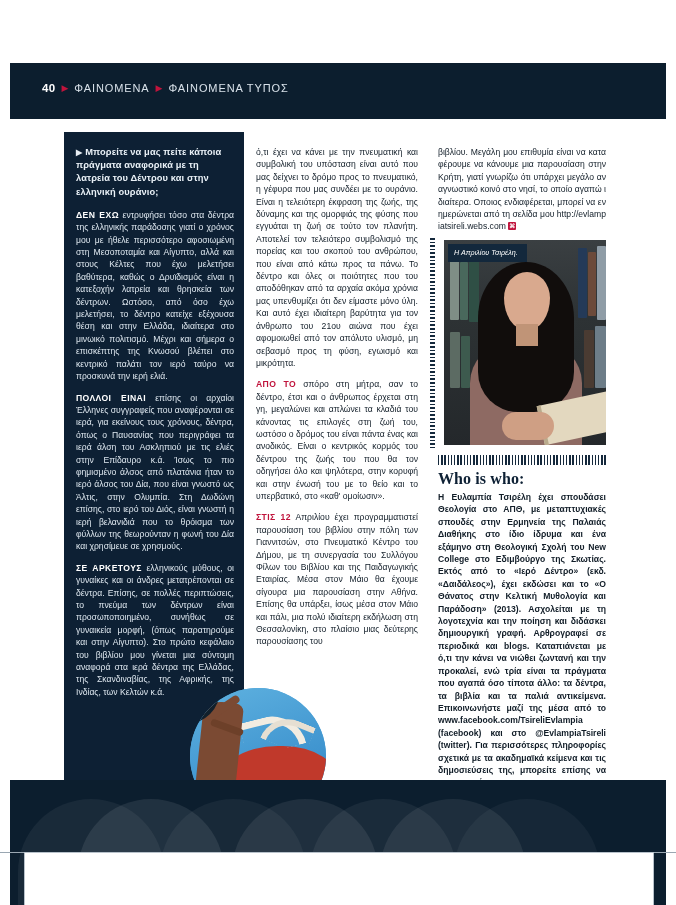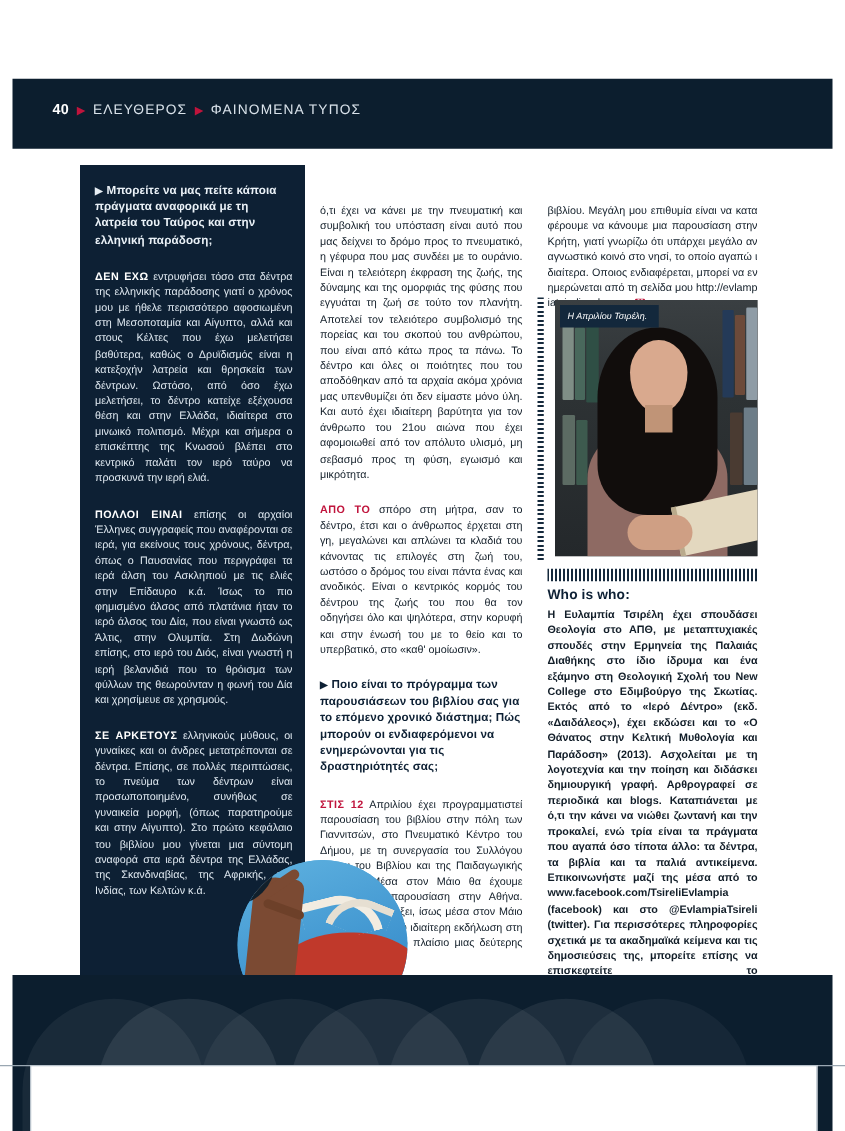--- a/index.html
+++ b/index.html
@@ -153,21 +153,21 @@
   .q-head .tri {
     color: #e7eef4;
     font-size: 8px;
     margin-right: 3px;
   }
   .col1 .q-head { color: #eaf1f7; }
   .col2 .q-head { color: #0d2034; }
   .col2 .q-head .tri { color: #0d2034; }
 
   .body-p {
-    margin: 16px 0 9px 0;
+    margin: 0 0 9px 0;
     font-size: 8.6px;
     line-height: 12.4px;
     text-align: justify;
     letter-spacing: 0;
   }
   .col1 .body-p { color: #dfe8f0; }
   .col2 .body-p, .col3 .body-p { color: #111d28; }
 
   .lead-in {
     font-family: Liberation Sans, sans-serif;
@@ -307,25 +307,26 @@
     height: 210px;
     background: repeating-linear-gradient(
       180deg,
       #15293c 0px, #15293c 1.6px,
       transparent 1.6px, transparent 3.6px
     );
   }
 
   
   .whois-title {
-    font-size: 11px;
+    font-size: 16px;
     font-weight: bold;
     color: #0d2034;
     margin: 0 0 3px 0;
     letter-spacing: .1px;
+    font-family: Liberation Serif, serif;
   }
   .whois-body {
     font-size: 8.6px;
     line-height: 12.4px;
     color: #111d28;
     text-align: justify;
     font-weight: bold;
     margin: 0;
   }
 
@@ -439,44 +440,43 @@
 </style>
 </head>
 <body>
 
 <div class="page">
 
   <div class="masthead">
     <div class="masthead-inner">
       <span class="folio">40</span>
       <span class="mh-sep">▶</span>
-      <span class="mh-label">ΕΛΕΥΘΕΡΟΣ</span>
+      <span class="mh-label">ΦΑΙΝΟΜΕΝΑ</span>
       <span class="mh-sep">▶</span>
       <span class="mh-label">ΦΑΙΝΟΜΕΝΑ ΤΥΠΟΣ</span>
     </div>
   </div>
 
   <div class="darkblock"></div>
 
   <div class="col col1">
-    <p class="q-head"><span class="tri">▶</span><span>Μπορείτε να μας πείτε κάποια πράγματα αναφορικά με τη λατρεία του Ταύρος και στην ελληνική παράδοση;</span></p>
+    <p class="q-head"><span class="tri">▶</span><span>Μπορείτε να μας πείτε κάποια πράγματα αναφορικά με τη λατρεία του Δέντρου και στην ελληνική ουράνιο;</span></p>
 
     <p class="body-p"><span class="lead-in lead-dark">ΔΕΝ ΕΧΩ</span><span> εντρυφήσει τόσο στα δέντρα της ελληνικής παράδοσης γιατί ο χρόνος μου με ήθελε περισσότερο αφοσιωμένη στη Μεσοποταμία και Αίγυπτο, αλλά και στους Κέλτες που έχω μελετήσει βαθύτερα, καθώς ο Δρυϊδισμός είναι η κατεξοχήν λατρεία και θρησκεία των δέντρων. Ωστόσο, από όσο έχω μελετήσει, το δέντρο κατείχε εξέχουσα θέση και στην Ελλάδα, ιδιαίτερα στο μινωικό πολιτισμό. Μέχρι και σήμερα ο επισκέπτης της Κνωσού βλέπει στο κεντρικό παλάτι τον ιερό ταύρο να προσκυνά την ιερή ελιά.</span></p>
 
     <p class="body-p"><span class="lead-in lead-dark">ΠΟΛΛΟΙ ΕΙΝΑΙ</span><span> επίσης οι αρχαίοι Έλληνες συγγραφείς που αναφέρονται σε ιερά, για εκείνους τους χρόνους, δέντρα, όπως ο Παυσανίας που περιγράφει τα ιερά άλση του Ασκληπιού με τις ελιές στην Επίδαυρο κ.ά. Ίσως το πιο φημισμένο άλσος από πλατάνια ήταν το ιερό άλσος του Δία, που είναι γνωστό ως Άλτις, στην Ολυμπία. Στη Δωδώνη επίσης, στο ιερό του Διός, είναι γνωστή η ιερή βελανιδιά που το θρόισμα των φύλλων της θεωρούνταν η φωνή του Δία και χρησίμευε σε χρησμούς.</span></p>
 
     <p class="body-p"><span class="lead-in lead-dark">ΣΕ ΑΡΚΕΤΟΥΣ</span><span> ελληνικούς μύθους, οι γυναίκες και οι άνδρες μετατρέπονται σε δέντρα. Επίσης, σε πολλές περιπτώσεις, το πνεύμα των δέντρων είναι προσωποποιημένο, συνήθως σε γυναικεία μορφή, (όπως παρατηρούμε και στην Αίγυπτο). Στο πρώτο κεφάλαιο του βιβλίου μου γίνεται μια σύντομη αναφορά στα ιερά δέντρα της Ελλάδας, της Σκανδιναβίας, της Αφρικής, της Ινδίας, των Κελτών κ.ά.</span></p>
   </div>
 
   <div class="col col2">
     <p class="body-p">ό,τι έχει να κάνει με την πνευματική και συμβολική του υπόσταση είναι αυτό που μας δείχνει το δρόμο προς το πνευματικό, η γέφυρα που μας συνδέει με το ουράνιο. Είναι η τελειότερη έκφραση της ζωής, της δύναμης και της ομορφιάς της φύσης που εγγυάται τη ζωή σε τούτο τον πλανήτη. Αποτελεί τον τελειότερο συμβολισμό της πορείας και του σκοπού του ανθρώπου, που είναι από κάτω προς τα πάνω. Το δέντρο και όλες οι ποιότητες που του αποδόθηκαν από τα αρχαία ακόμα χρόνια μας υπενθυμίζει ότι δεν είμαστε μόνο ύλη. Και αυτό έχει ιδιαίτερη βαρύτητα για τον άνθρωπο του 21ου αιώνα που έχει αφομοιωθεί από τον απόλυτο υλισμό, μη σεβασμό προς τη φύση, εγωισμό και μικρότητα.</p>
 
     <p class="body-p"><span class="lead-in lead-red">ΑΠΟ ΤΟ</span><span> σπόρο στη μήτρα, σαν το δέντρο, έτσι και ο άνθρωπος έρχεται στη γη, μεγαλώνει και απλώνει τα κλαδιά του κάνοντας τις επιλογές στη ζωή του, ωστόσο ο δρόμος του είναι πάντα ένας και ανοδικός. Είναι ο κεντρικός κορμός του δέντρου της ζωής του που θα τον οδηγήσει όλο και ψηλότερα, στην κορυφή και στην ένωσή του με το θείο και το υπερβατικό, στο «καθ' ομοίωσιν».</span></p>
 
-    <p class="q-head" style="margin-top:16px;"><span class="tri">▶</span><span>Ποιο είναι το πρόγραμμα των παρουσιάσεων του βιβλίου σας για το επόμενο χρονικό διάστημα; Πώς μπορούν οι ενδιαφερόμενοι να ενημερώνονται για τις δραστηριότητές σας;</span></p>
 
     <p class="body-p"><span class="lead-in lead-red">ΣΤΙΣ</span> <span class="lead-in lead-red">12</span><span> Απριλίου έχει προγραμματιστεί παρουσίαση του βιβλίου στην πόλη των Γιαννιτσών, στο Πνευματικό Κέντρο του Δήμου, με τη συνεργασία του Συλλόγου Φίλων του Βιβλίου και της Παιδαγωγικής Εταιρίας. Μέσα στον Μάιο θα έχουμε σίγουρα μια παρουσίαση στην Αθήνα. Επίσης θα υπάρξει, ίσως μέσα στον Μάιο και πάλι, μια πολύ ιδιαίτερη εκδήλωση στη Θεσσαλονίκη, στο πλαίσιο μιας δεύτερης παρουσίασης του</span></p>
   </div>
 
   <div class="col col3">
     <p class="body-p url-line"><span>βιβλίου. Μεγάλη μου επιθυμία είναι να καταφέρουμε να κάνουμε μια παρουσίαση στην Κρήτη, γιατί γνωρίζω ότι υπάρχει μεγάλο αναγνωστικό κοινό στο νησί, το οποίο αγαπώ ιδιαίτερα. Οποιος ενδιαφέρεται, μπορεί να ενημερώνεται από τη σελίδα μου </span><span>http://evlampiatsireli.webs.com</span> <span class="fb-badge">⌘</span></p>
   </div>
 
   <div class="dots-rule-left"></div>
   <div class="dots-rule"></div>

